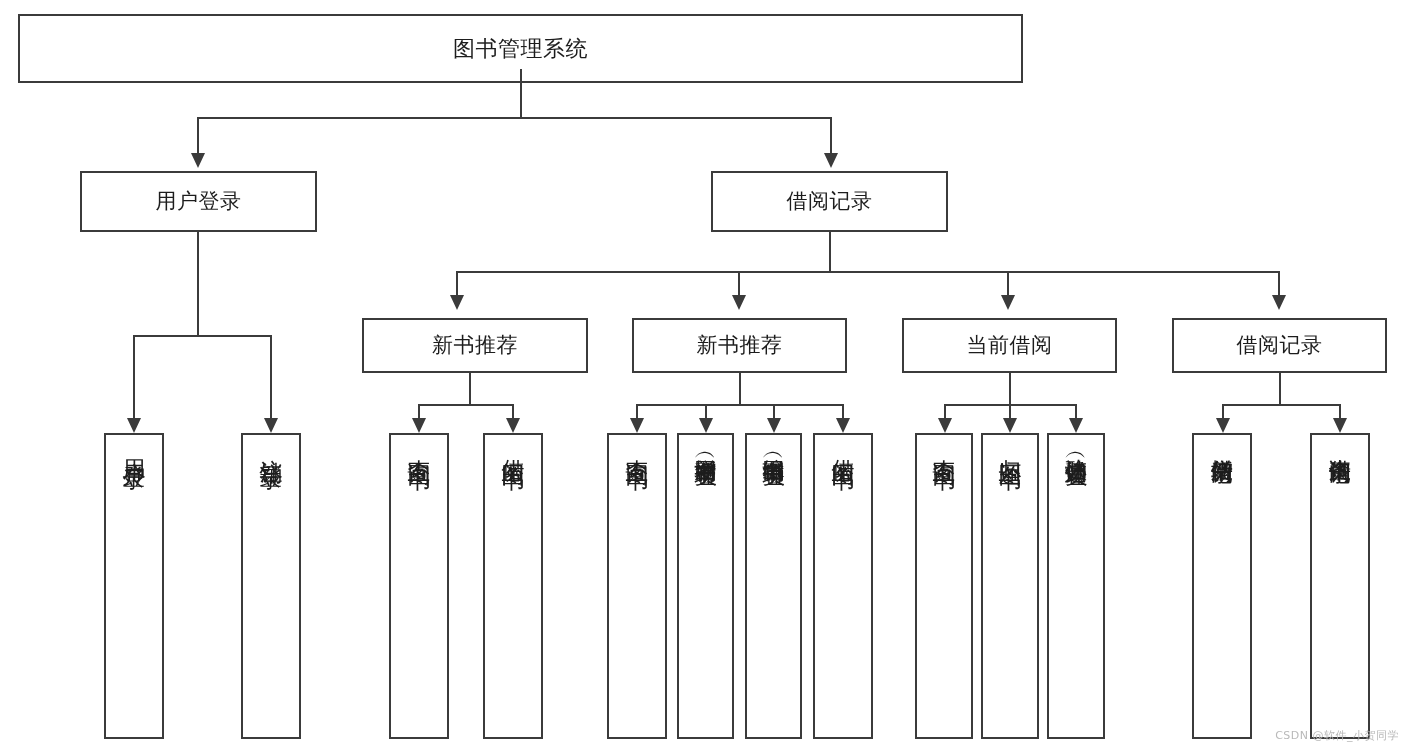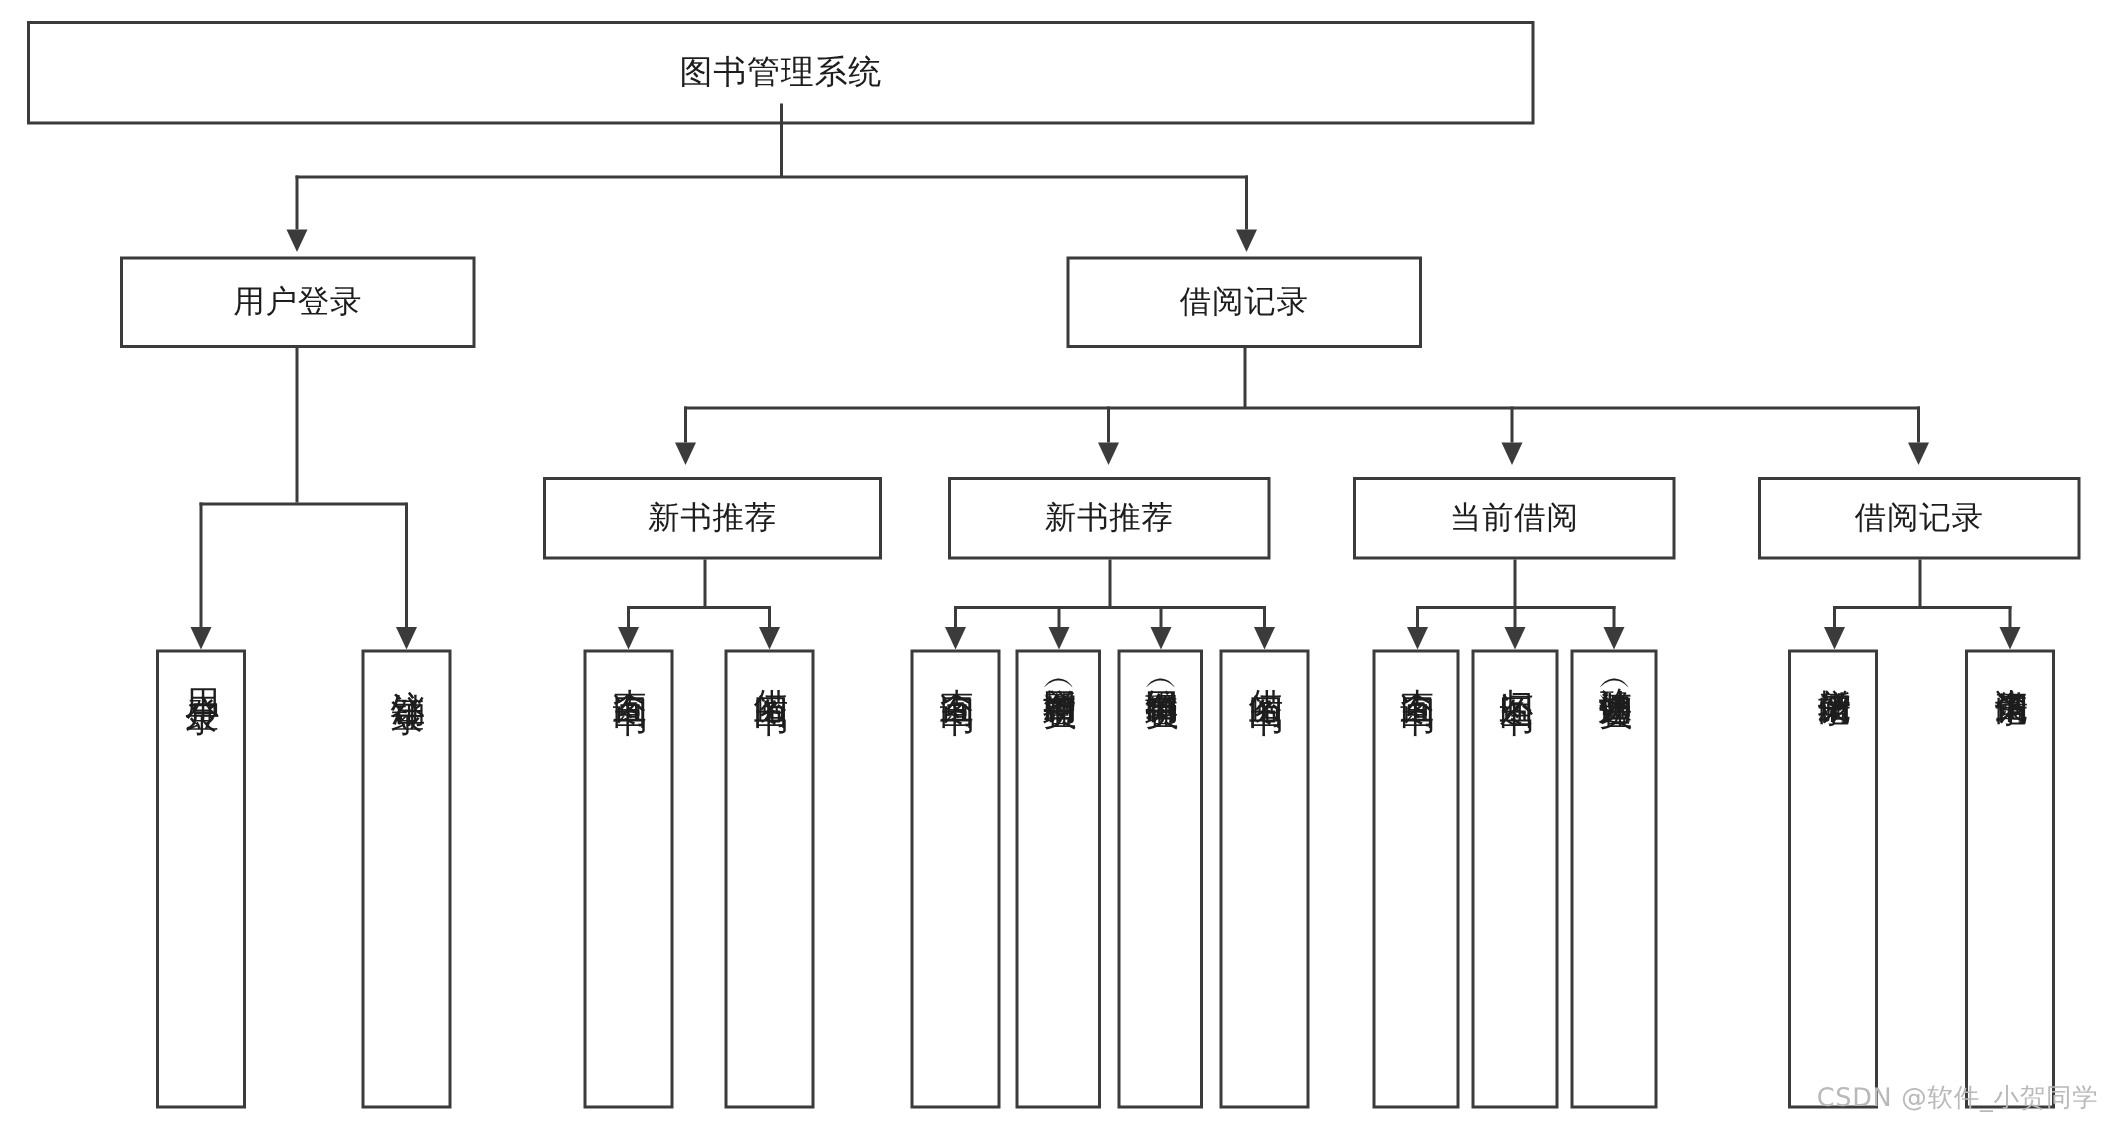--- a/index.html
+++ b/index.html
@@ -72,21 +72,21 @@
     border-left: 7px solid transparent;
     border-right: 7px solid transparent;
     border-top: 15px solid #3b3b3b;
   }
 
   
   #watermark {
     position: absolute;
     right: 6px;
     bottom: 4px;
-    font-size: 17px;
+    font-size: 11px;
     color: #b9b9b9;
     letter-spacing: 0.5px;
     white-space: nowrap;
     font-family: "DejaVu Sans", "Liberation Sans", sans-serif;
   }
 </style>
 </head>
 <body>
 
 <div id="canvas">

